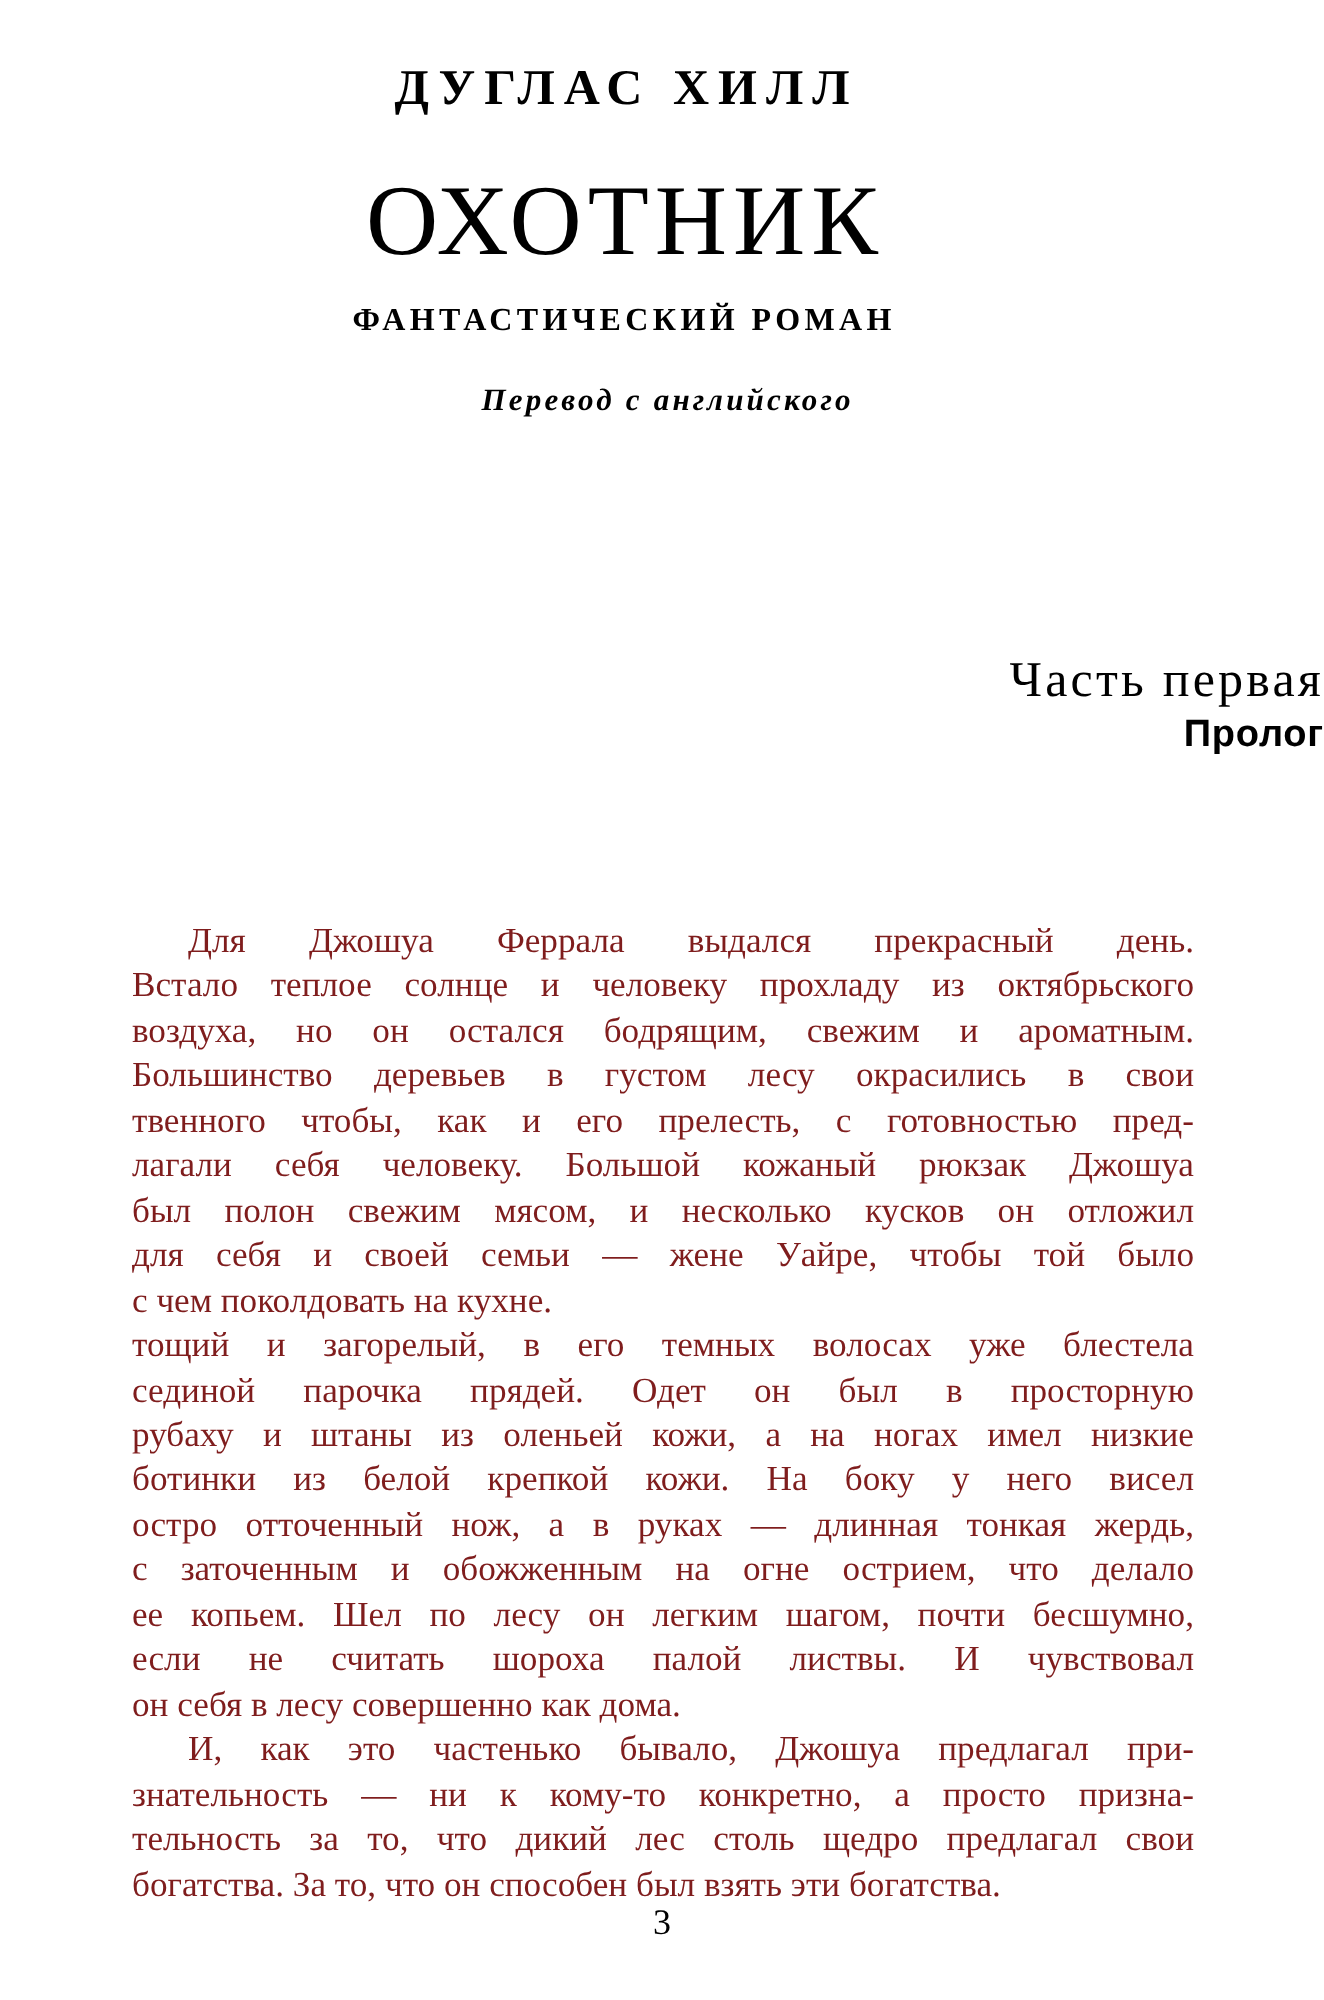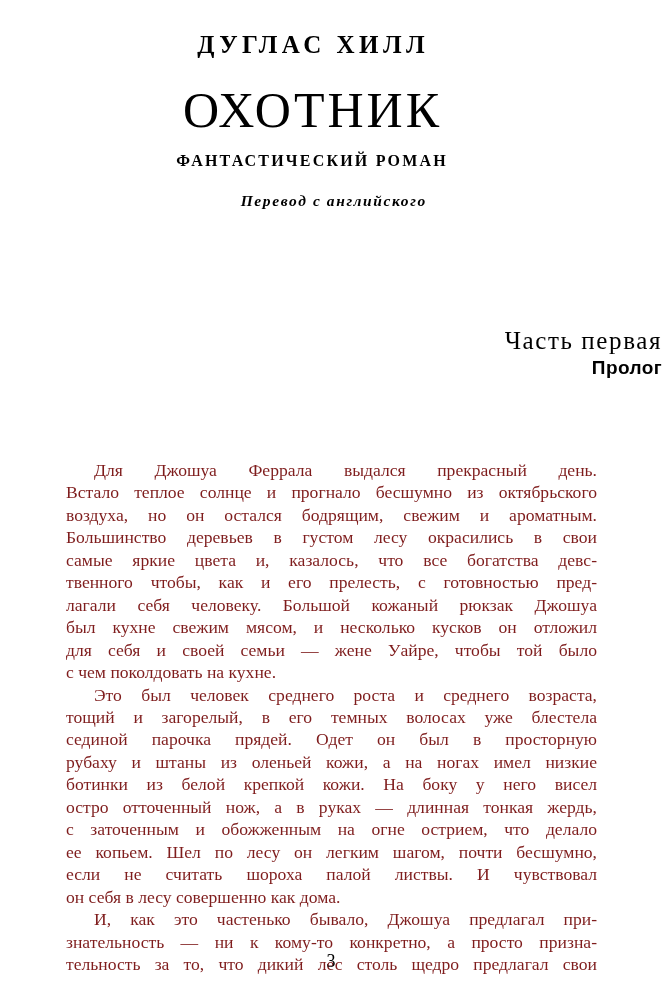--- a/index.html
+++ b/index.html
@@ -161,46 +161,45 @@
   </div>
 
   <div class="headings">
     <div class="part-label">Часть первая</div>
     <div class="section-title">Пролог</div>
   </div>
 
   <div class="body-text" id="body-text">
       <p class="para">
         <span class="tline indent full">Для Джошуа Феррала выдался прекрасный день.</span>
-        <span class="tline full">Встало теплое солнце и прогнало бесшумно из октябрьского</span>
+        <span class="tline full">Встало теплое солнце и человеку прохладу из октябрьского</span>
         <span class="tline full">воздуха, но он остался бодрящим, свежим и ароматным.</span>
         <span class="tline full">Большинство деревьев в густом лесу окрасились в свои</span>
-        <span class="tline full">самые яркие цвета и, казалось, что все богатства девс-</span>
         <span class="tline full">твенного чтобы, как и его прелесть, с готовностью пред-</span>
         <span class="tline full">лагали себя человеку. Большой кожаный рюкзак Джошуа</span>
-        <span class="tline full">был кухне свежим мясом, и несколько кусков он отложил</span>
+        <span class="tline full">был полон свежим мясом, и несколько кусков он отложил</span>
         <span class="tline full">для себя и своей семьи — жене Уайре, чтобы той было</span>
         <span class="tline last">с чем поколдовать на кухне.</span>
       </p>
       <p class="para">
-        <span class="tline indent full">Это был человек среднего роста и среднего возраста,</span>
         <span class="tline full">тощий и загорелый, в его темных волосах уже блестела</span>
         <span class="tline full">сединой парочка прядей. Одет он был в просторную</span>
         <span class="tline full">рубаху и штаны из оленьей кожи, а на ногах имел низкие</span>
         <span class="tline full">ботинки из белой крепкой кожи. На боку у него висел</span>
         <span class="tline full">остро отточенный нож, а в руках — длинная тонкая жердь,</span>
         <span class="tline full">с заточенным и обожженным на огне острием, что делало</span>
         <span class="tline full">ее копьем. Шел по лесу он легким шагом, почти бесшумно,</span>
         <span class="tline full">если не считать шороха палой листвы. И чувствовал</span>
         <span class="tline last">он себя в лесу совершенно как дома.</span>
       </p>
       <p class="para">
         <span class="tline indent full">И, как это частенько бывало, Джошуа предлагал при-</span>
         <span class="tline full">знательность — ни к кому-то конкретно, а просто призна-</span>
         <span class="tline full">тельность за то, что дикий лес столь щедро предлагал свои</span>
+        <span class="tline last">богатства. За то, что он способен был взять эти богатства.</span>
       </p>
     </div>
 
   <div class="folio">
     <span>3</span>
   </div>
 
 </div>
 
 </body></html>

